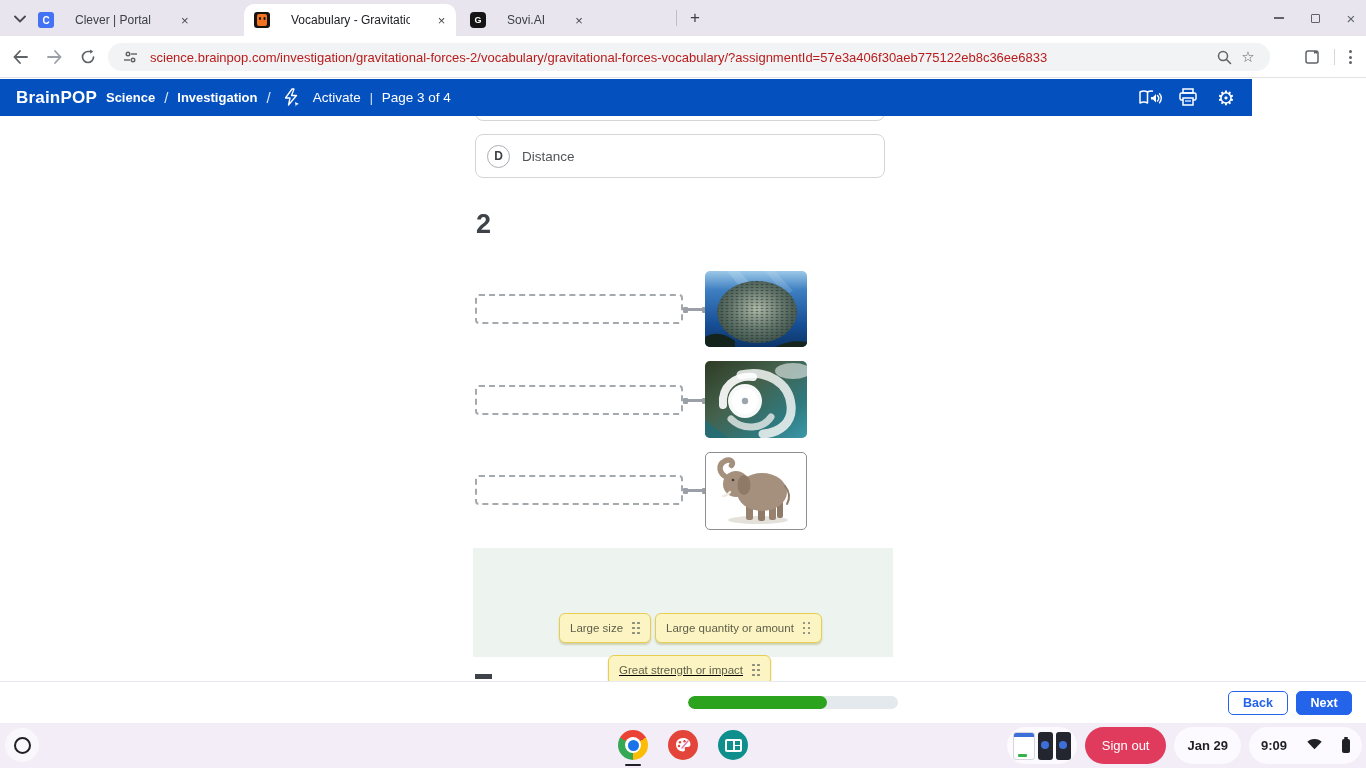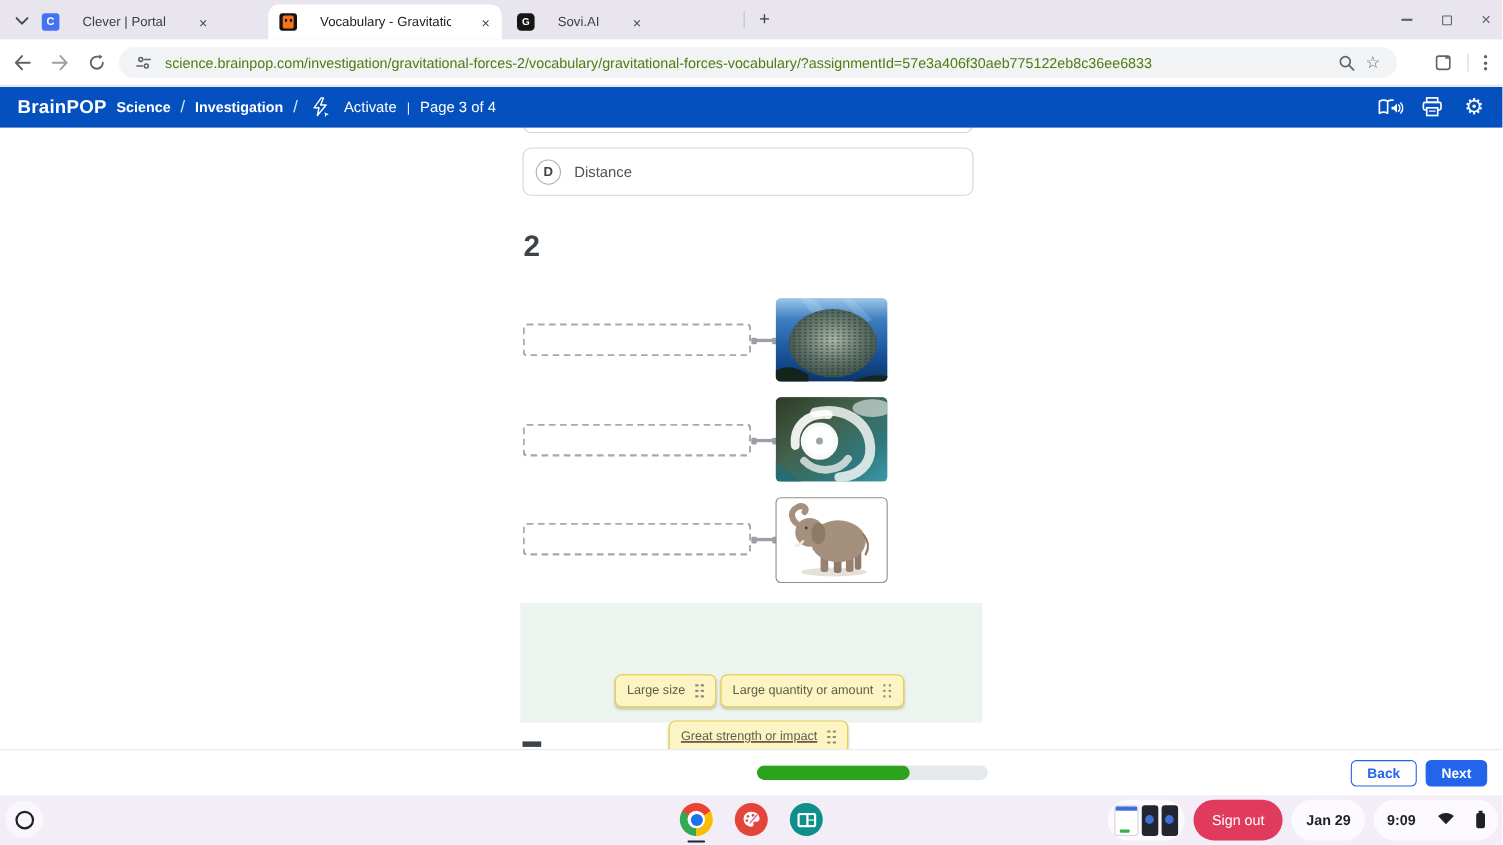--- a/index.html
+++ b/index.html
@@ -35,30 +35,30 @@
   .wc { color:#5F6368; font-size:12px; display:flex; align-items:center; justify-content:center; width:14px; height:14px;}
   .wc-min-bar { width:10px; height:2px; background:#5F6368; }
   .wc-max-box { width:9px; height:9px; border:1.5px solid #5F6368; border-radius:1px; }
 
   
   .addressbar { position:absolute; left:0; top:36px; width:1366px; height:42px; background:#fff;
                 border-bottom:1px solid #E3E3E5; display:flex; align-items:center; }
   .nav-ic { width:28px; height:28px; display:flex; align-items:center; justify-content:center; margin-left:6px; }
   .urlpill { position:absolute; left:108px; top:7px; width:1162px; height:28px; background:#F1F3F4;
              border-radius:14px; display:flex; align-items:center; padding:0 10px; }
-  .url-text { font-size:13px; color:#4d7c0f; margin-left:8px; white-space:nowrap; overflow:hidden; flex:1; }
+  .url-text { font-size:13px; color:#b91c1c; margin-left:8px; white-space:nowrap; overflow:hidden; flex:1; }
   .pill-ic { width:24px; height:24px; display:flex; align-items:center; justify-content:center; color:#5F6368; }
   .star-ic { font-size:15px; color:#5F6368; }
   .after-pill { position:absolute; right:10px; top:7px; height:28px; display:flex; align-items:center; gap:10px; }
   .vsep { width:1px; height:16px; background:#D4D6DA; }
   .kebab { display:flex; flex-direction:column; gap:2.5px; padding:4px; }
   .kebab i { width:3px; height:3px; background:#5F6368; border-radius:50%; }
 
   
-  .bp-header { position:absolute; left:0; top:79px; width:1366px; height:37px; background:#0450BE;
+  .bp-header { position:absolute; left:0; top:79px; width:1252px; height:37px; background:#0450BE;
                color:#fff; display:flex; align-items:center; z-index:6; }
   .bp-left { display:flex; align-items:center; margin-left:16px; gap:9px; }
   .bp-logo { font-size:17px; font-weight:bold; letter-spacing:0.2px; }
   .bp-product { font-size:13px; font-weight:bold; }
   .bp-slash { font-size:15px; opacity:0.85; font-weight:normal; }
   .bp-crumb { font-size:13px; font-weight:bold; }
   .bp-activate { font-size:13.5px; }
   .bp-divider { font-size:12px; opacity:0.9; }
   .bp-page { font-size:13.5px; }
   .bp-right { position:absolute; right:14px; display:flex; align-items:center; gap:14px; }

